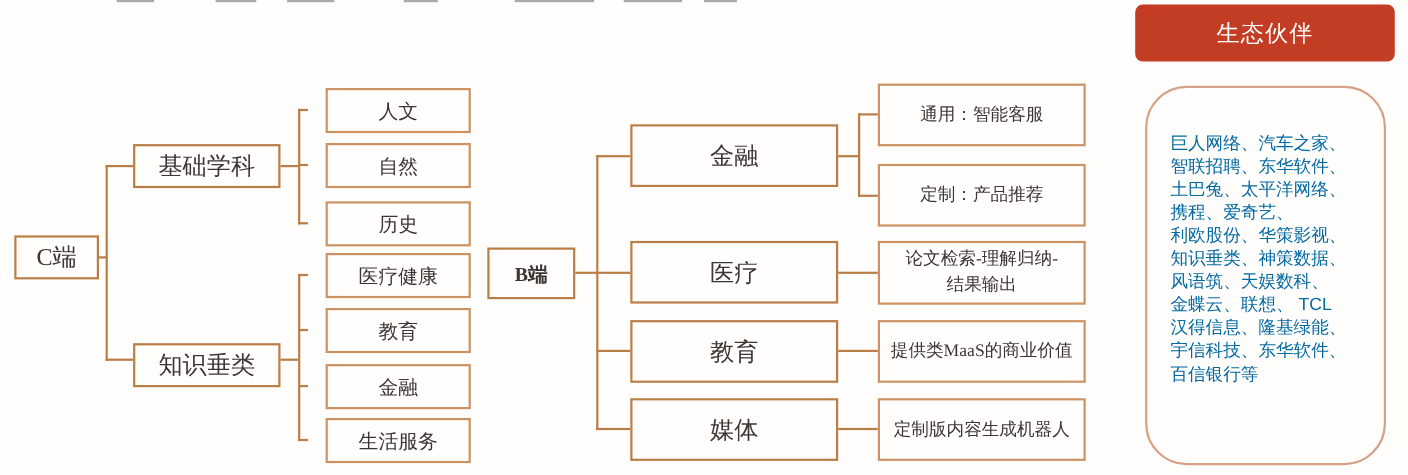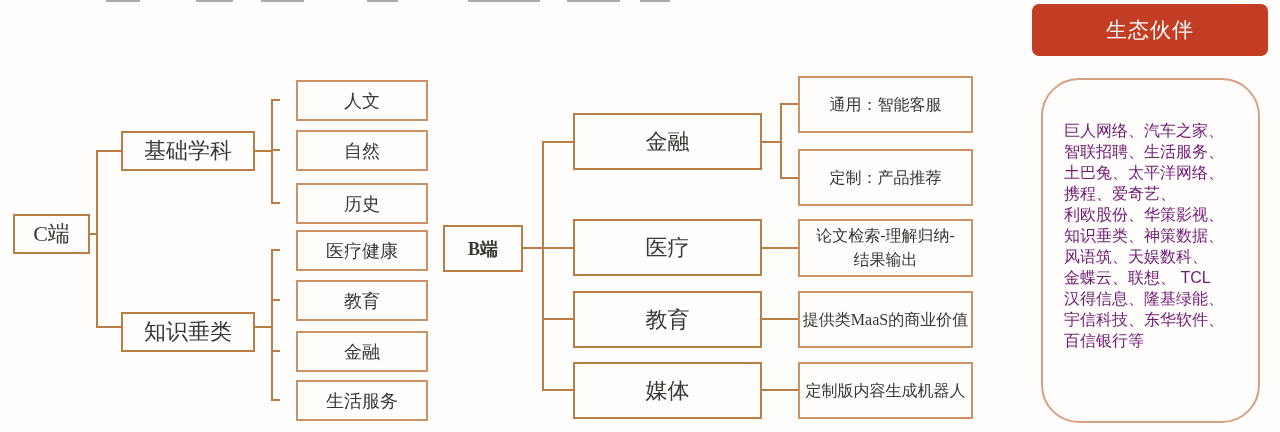--- a/index.html
+++ b/index.html
@@ -37,21 +37,21 @@
   .cl-v2{left:271px;top:249px;width:2px;height:152px}
   .cl-s3{left:271px;top:249px;width:9px;height:2px}
   .cl-s4{left:271px;top:299px;width:9px;height:2px}
   .cl-s5{left:271px;top:350px;width:9px;height:2px}
   .cl-s6{left:271px;top:399px;width:9px;height:2px}
 
   
   .b-root{left:443px;top:225px;width:80px;height:47px;font-size:18px;font-weight:bold;}
   .b-m{left:573px;width:189px;height:57px;font-size:22px;}
   .b-m0{top:113px}.b-m1{top:219px}.b-m2{top:291px}.b-m3{top:362px}
-  .b-c{left:798px;width:175px;height:57px;font-size:16px;line-height:24px;}
+  .b-c{left:798px;width:189px;height:57px;font-size:16px;line-height:24px;}
   .b-c0{top:76px}.b-c1{top:149px}.b-c2{top:219px;height:58px}.b-c3{top:291px}.b-c4{top:362px}
   .narrow{display:inline-block;width:154px;word-break:break-all;}
   .bl-root{left:523px;top:247px;width:50px;height:2px}
   .bl-trunk{left:542px;top:141px;width:2px;height:250px}
   .bl-m0{left:542px;top:141px;width:31px;height:2px}
   .bl-m2{left:542px;top:318px;width:31px;height:2px}
   .bl-m3{left:542px;top:389px;width:31px;height:2px}
   .bl-fin-out{left:762px;top:141px;width:18px;height:2px}
   .bl-fin-v{left:780px;top:103px;width:2px;height:76px}
   .bl-fc0{left:780px;top:103px;width:18px;height:2px}
@@ -61,21 +61,21 @@
   .bl-media{left:762px;top:389px;width:36px;height:2px}
 
   
   .partner-header{position:absolute;left:1032px;top:4px;width:236px;height:52px;
       background:#c33d24;border-radius:7px;color:#ffffff;
       display:flex;align-items:center;justify-content:center;
       font-family:"Liberation Sans",sans-serif;font-size:21px;letter-spacing:1px;}
   .partner-panel{position:absolute;left:1041px;top:78px;width:219px;height:345px;
       box-sizing:border-box;border:2px solid #d5a185;border-radius:38px;background:#fffefd;}
   .partner-list{position:absolute;left:1064px;top:120px;
-      font-family:"Liberation Sans",sans-serif;font-size:16px;line-height:21px;color:#701a75;}
+      font-family:"Liberation Sans",sans-serif;font-size:16px;line-height:21px;color:#0369a1;}
   .partner-list div{white-space:nowrap;}
 </style>
 </head>
 <body>
 
 <div class="canvas">
 
   <div class="ta ta0"></div>
   <div class="ta ta1"></div>
   <div class="ta ta2"></div>
@@ -134,21 +134,21 @@
   <div class="line bl-fc0"></div>
   <div class="line bl-fc1"></div>
   <div class="line bl-med"></div>
   <div class="line bl-edu"></div>
   <div class="line bl-media"></div>
 
   <div class="partner-header">生态伙伴</div>
   <div class="partner-panel"></div>
   <div class="partner-list">
     <div>巨人网络、汽车之家、</div>
-    <div>智联招聘、生活服务、</div>
+    <div>智联招聘、东华软件、</div>
     <div>土巴兔、太平洋网络、</div>
     <div>携程、爱奇艺、</div>
     <div>利欧股份、华策影视、</div>
     <div>知识垂类、神策数据、</div>
     <div>风语筑、天娱数科、</div>
     <div>金蝶云、联想、 TCL</div>
     <div>汉得信息、隆基绿能、</div>
     <div>宇信科技、东华软件、</div>
     <div>百信银行等</div>
   </div>

